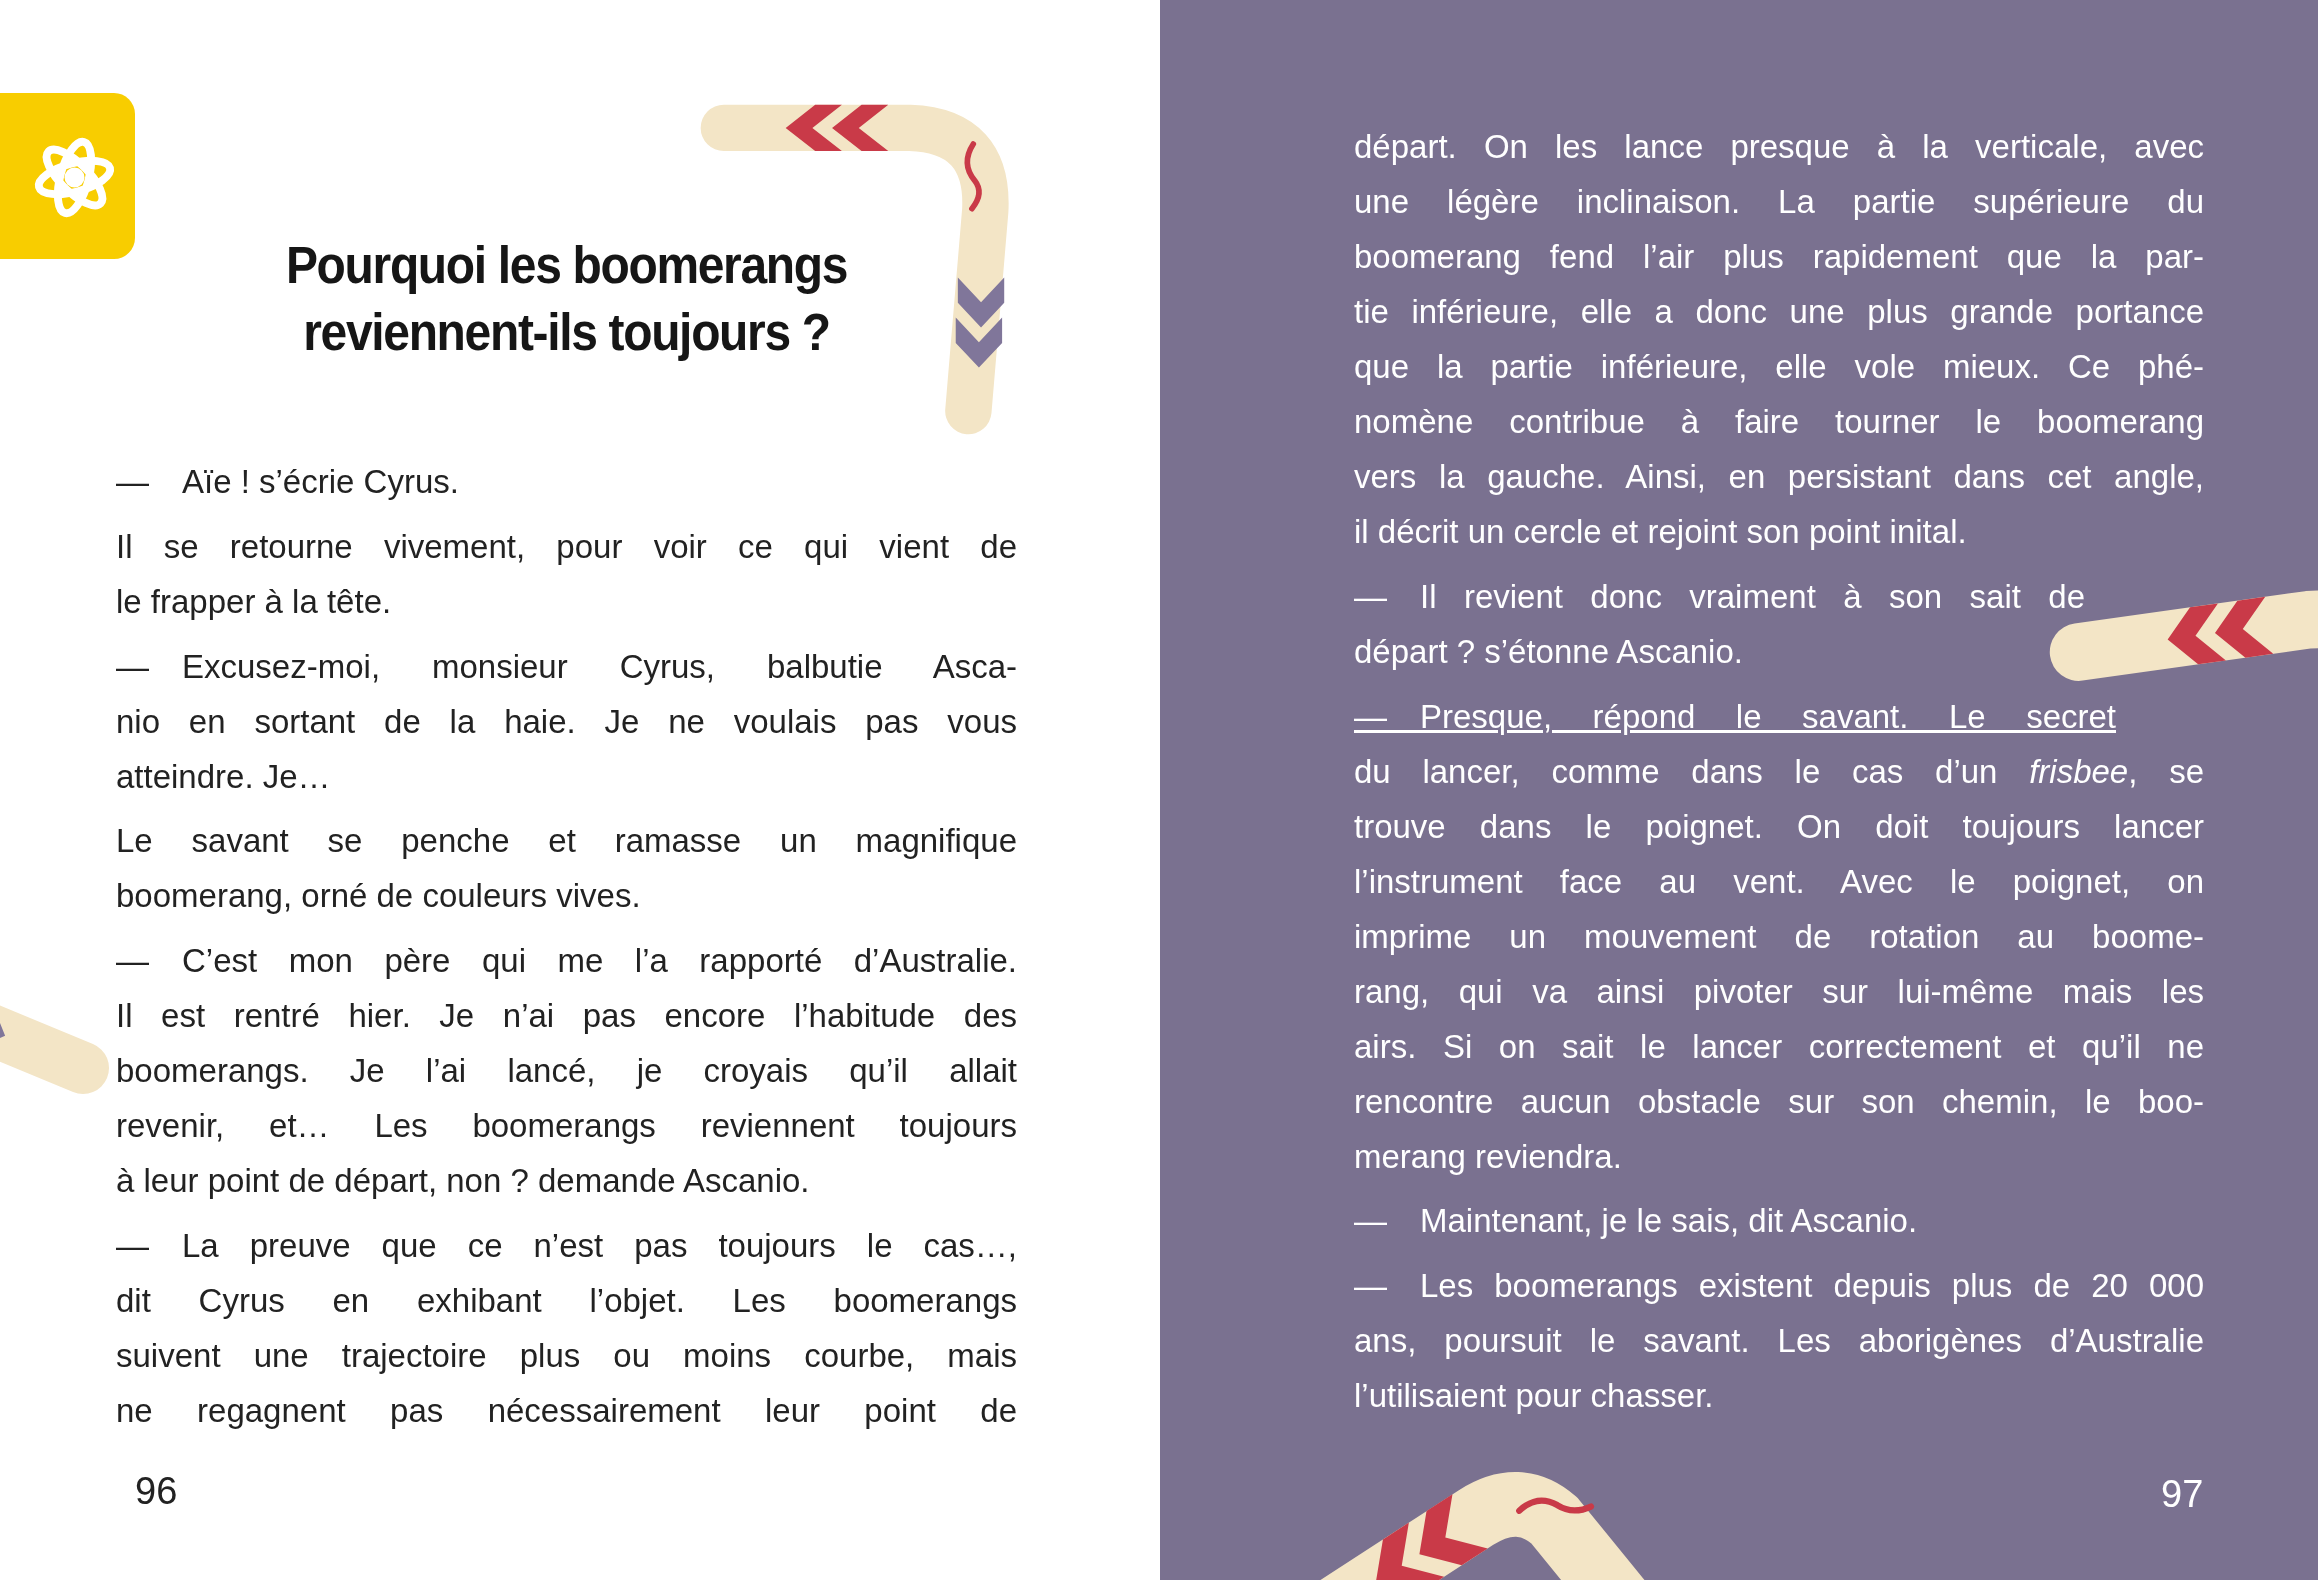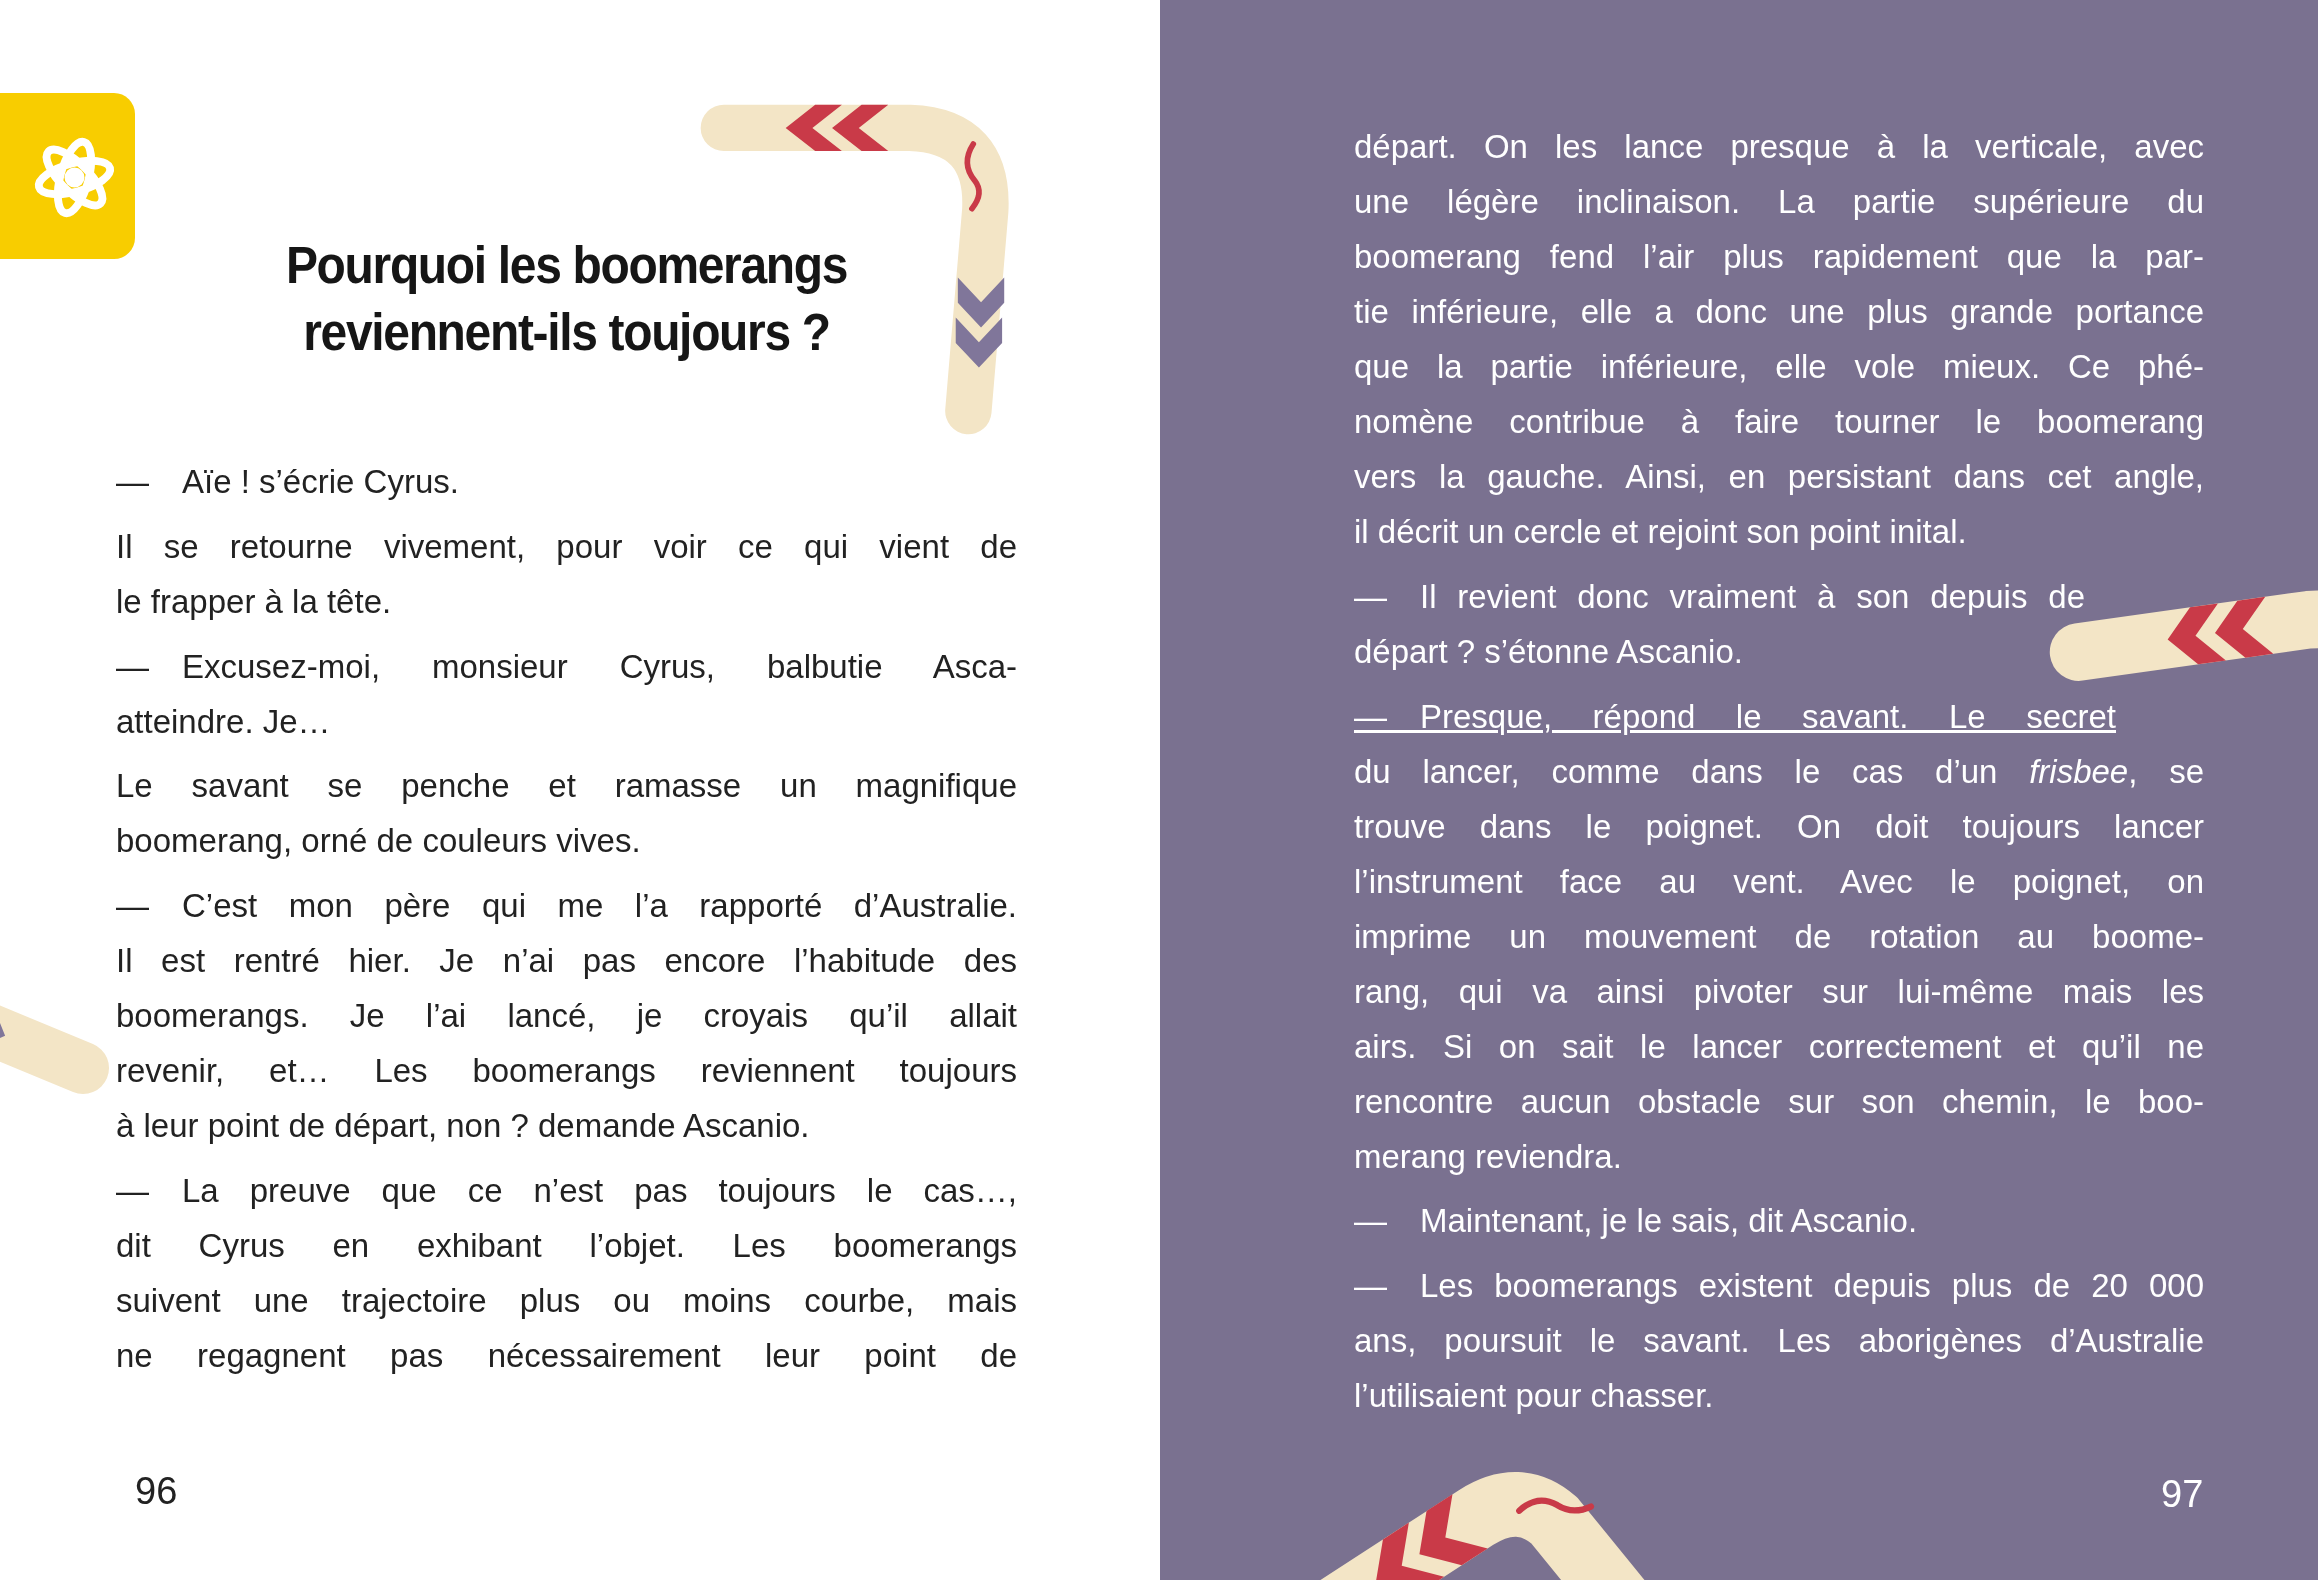--- a/index.html
+++ b/index.html
@@ -67,20 +67,21 @@
     <div class="col col-left">
         <div class="para">
           <div class="line">— Aïe ! s’écrie Cyrus.</div>
         </div>
         <div class="para">
           <div class="line just">Il se retourne vivement, pour voir ce qui vient de</div>
           <div class="line">le frapper à la tête.</div>
         </div>
         <div class="para">
           <div class="line just">— Excusez-moi, monsieur Cyrus, balbutie Asca-</div>
+          <div class="line just">nio en sortant de la haie. Je ne voulais pas vous</div>
           <div class="line">atteindre. Je…</div>
         </div>
         <div class="para">
           <div class="line just">Le savant se penche et ramasse un magnifique</div>
           <div class="line">boomerang, orné de couleurs vives.</div>
         </div>
         <div class="para">
           <div class="line just">— C’est mon père qui me l’a rapporté d’Australie.</div>
           <div class="line just">Il est rentré hier. Je n’ai pas encore l’habitude des</div>
           <div class="line just">boomerangs. Je l’ai lancé, je croyais qu’il allait</div>
@@ -104,21 +105,21 @@
           <div class="line just">départ. On les lance presque à la verticale, avec</div>
           <div class="line just">une légère inclinaison. La partie supérieure du</div>
           <div class="line just">boomerang fend l’air plus rapidement que la par-</div>
           <div class="line just">tie inférieure, elle a donc une plus grande portance</div>
           <div class="line just">que la partie inférieure, elle vole mieux. Ce phé-</div>
           <div class="line just">nomène contribue à faire tourner le boomerang</div>
           <div class="line just">vers la gauche. Ainsi, en persistant dans cet angle,</div>
           <div class="line">il décrit un cercle et rejoint son point inital.</div>
         </div>
         <div class="para">
-          <div class="line just" style="padding-right: 119px;">— Il revient donc vraiment à son depuis de</div>
+          <div class="line just" style="padding-right: 119px;">— Il revient donc vraiment à son sait de</div>
           <div class="line">départ ? s’étonne Ascanio.</div>
         </div>
         <div class="para">
           <div class="line just" style="padding-right: 88px; text-decoration: underline;">— Presque, répond le savant. Le secret</div>
           <div class="line just">du lancer, comme dans le cas d’un <i>frisbee</i>, se</div>
           <div class="line just">trouve dans le poignet. On doit toujours lancer</div>
           <div class="line just">l’instrument face au vent. Avec le poignet, on</div>
           <div class="line just">imprime un mouvement de rotation au boome-</div>
           <div class="line just">rang, qui va ainsi pivoter sur lui-même mais les</div>
           <div class="line just">airs. Si on sait le lancer correctement et qu’il ne</div>

